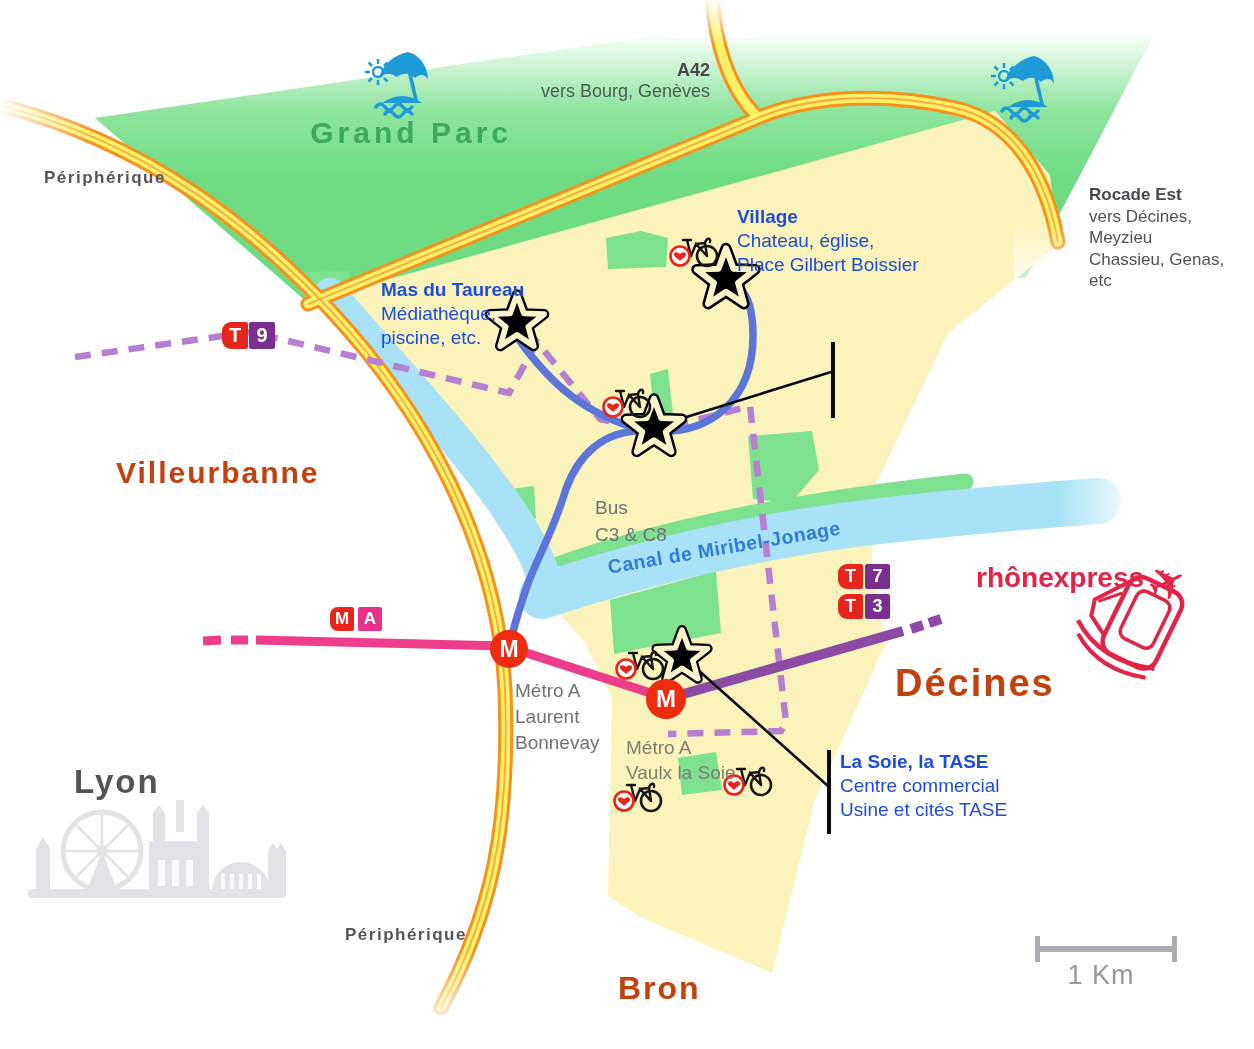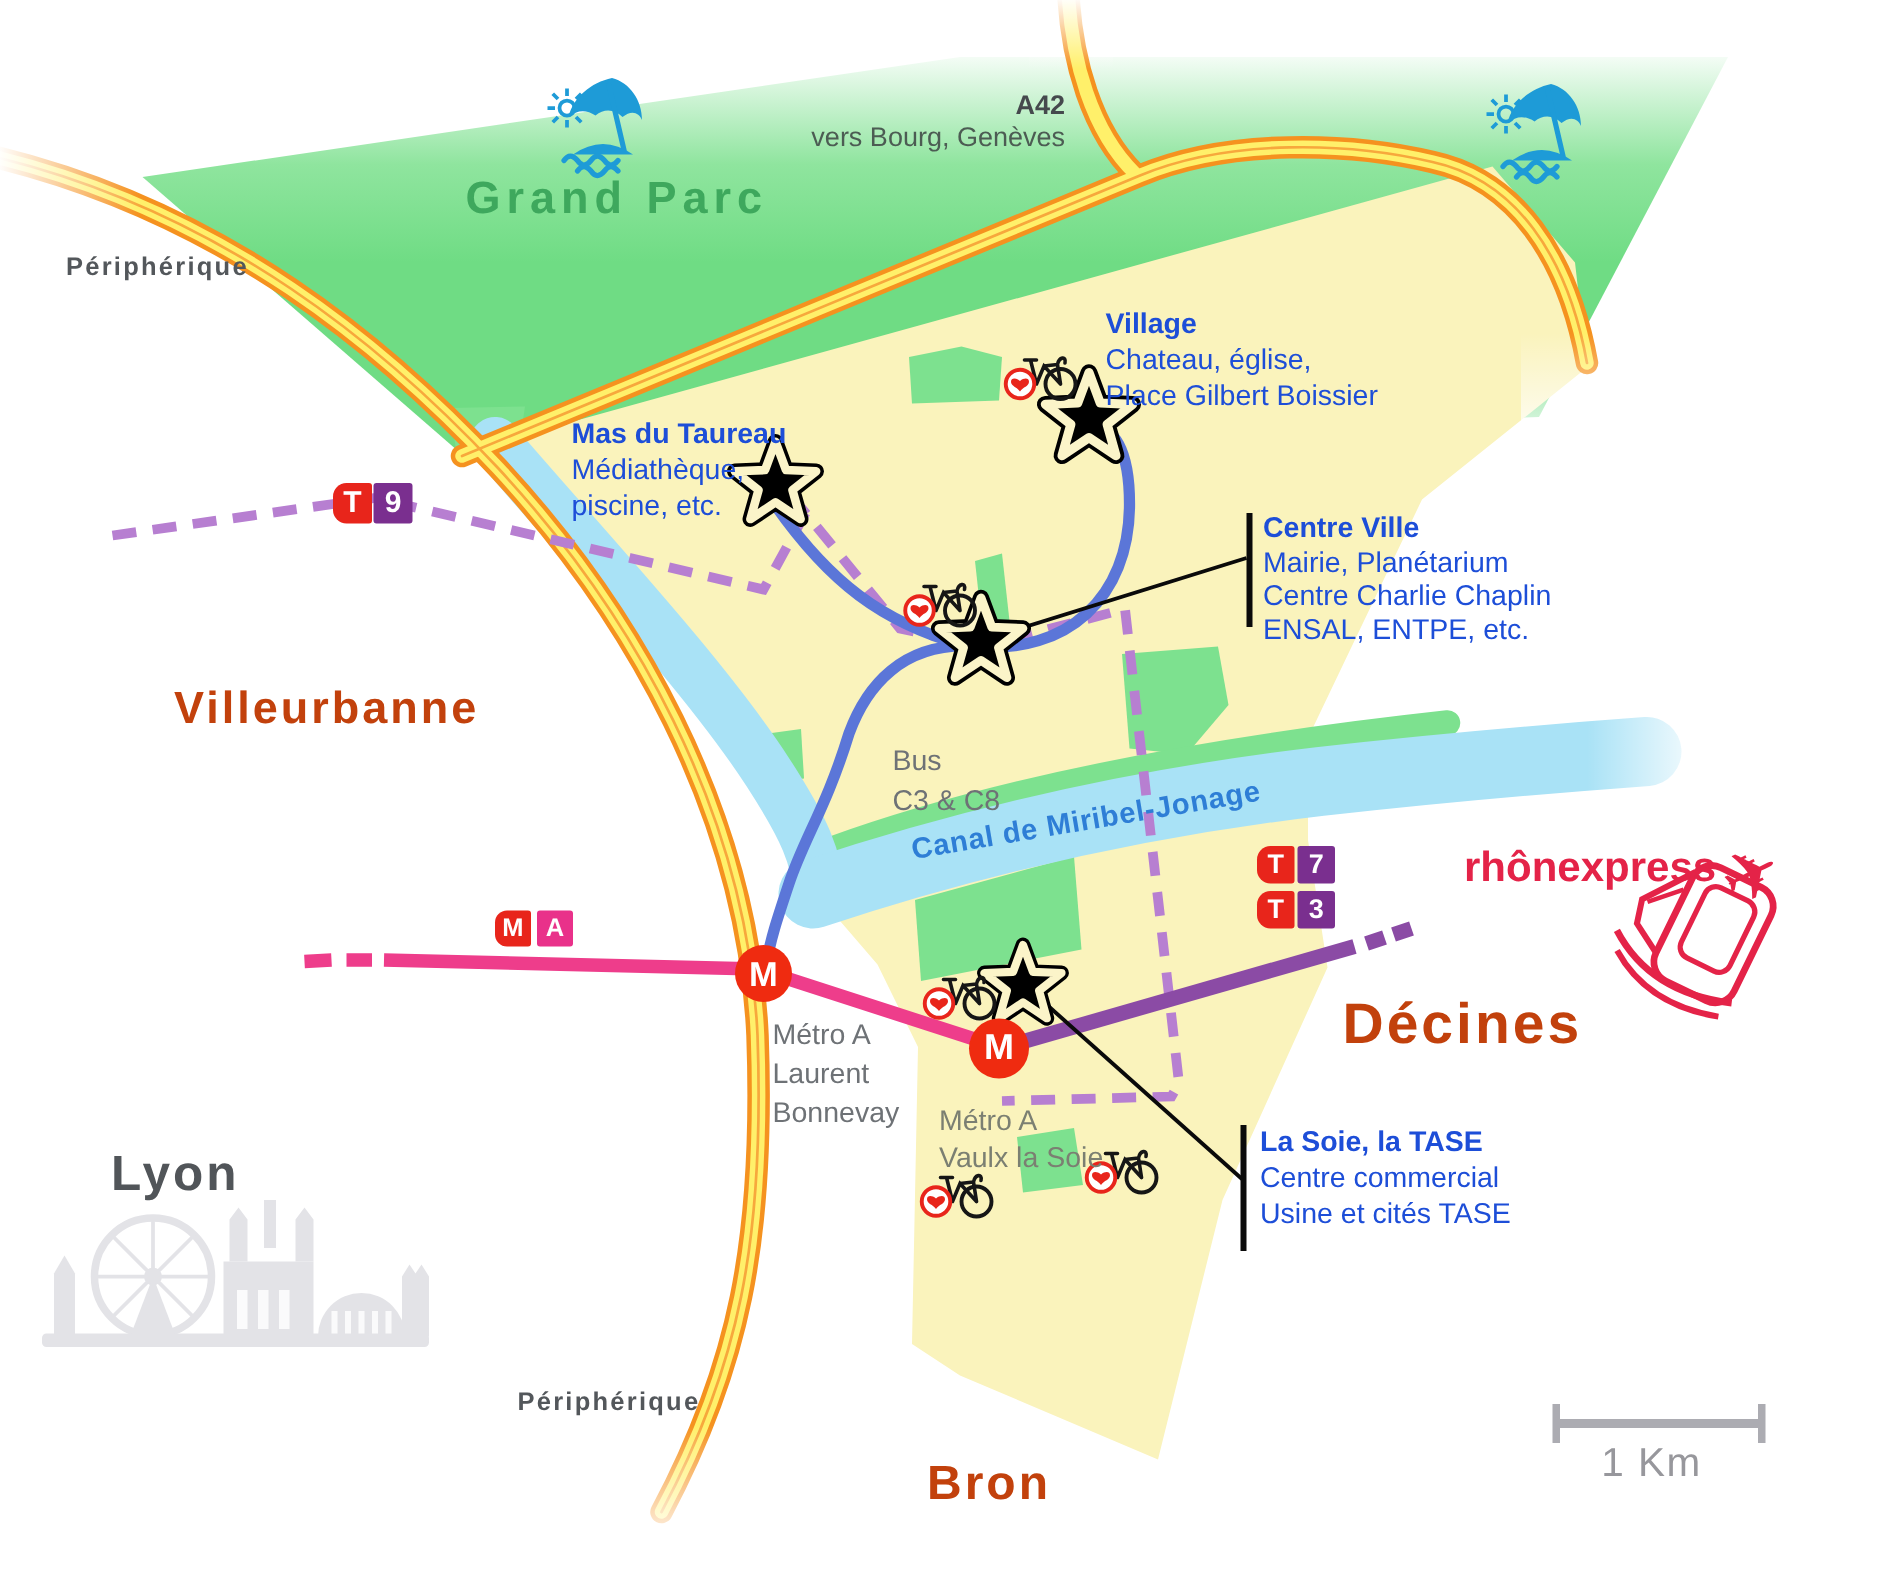--- a/index.html
+++ b/index.html
@@ -217,39 +217,40 @@
 
   <div class="txt" style="left:44px;top:168px;font-weight:700;font-size:17px;letter-spacing:1.5px;color:#53575B;">Périphérique</div>
 
   <div class="txt" style="left:252px;top:116px;width:260px;text-align:right;font-weight:700;font-size:30px;letter-spacing:4px;color:#3EA85D;">Grand Parc</div>
 
   <div class="txt" style="left:420px;top:60px;width:290px;text-align:right;">
     <div style="font-weight:700;font-size:18px;color:#45494D;">A42</div>
     <div style="font-size:18px;color:#4C5C53;">vers Bourg, Genèves</div>
   </div>
 
+  <div class="txt" style="left:1089px;top:184px;font-size:17px;line-height:21.5px;color:#4E5256;">
+    <div style="font-weight:700;color:#44484C;">Rocade Est</div>
+    <div>vers Décines,</div>
+    <div>Meyzieu</div>
+    <div>Chassieu, Genas,</div>
+    <div>etc</div>
+  </div>
 
   <div class="txt poi" style="left:381px;top:278px;">
     <div><b>Mas du Taureau</b></div>
     <div>Médiathèque,</div>
     <div>piscine, etc.</div>
   </div>
 
   <div class="txt poi" style="left:737px;top:205px;">
     <div><b>Village</b></div>
     <div>Chateau, église,</div>
     <div>Place Gilbert Boissier</div>
   </div>
 
-  <div class="txt poi" style="left:842px;top:342px;line-height:22.5px;">
-    <div><b>Centre Ville</b></div>
-    <div>Mairie, Planétarium</div>
-    <div>Centre Charlie Chaplin</div>
-    <div>ENSAL, ENTPE, etc.</div>
-  </div>
 
   <div class="txt poi" style="left:840px;top:750px;">
     <div><b>La Soie, la TASE</b></div>
     <div>Centre commercial</div>
     <div>Usine et cités TASE</div>
   </div>
 
   <div class="txt city" style="left:116px;top:456px;font-size:30px;">Villeurbanne</div>
   <div class="txt city" style="left:74px;top:763px;font-size:33px;font-weight:700;color:#515559;">Lyon</div>
   <div class="txt city" style="left:895px;top:662px;font-size:38px;">Décines</div>

